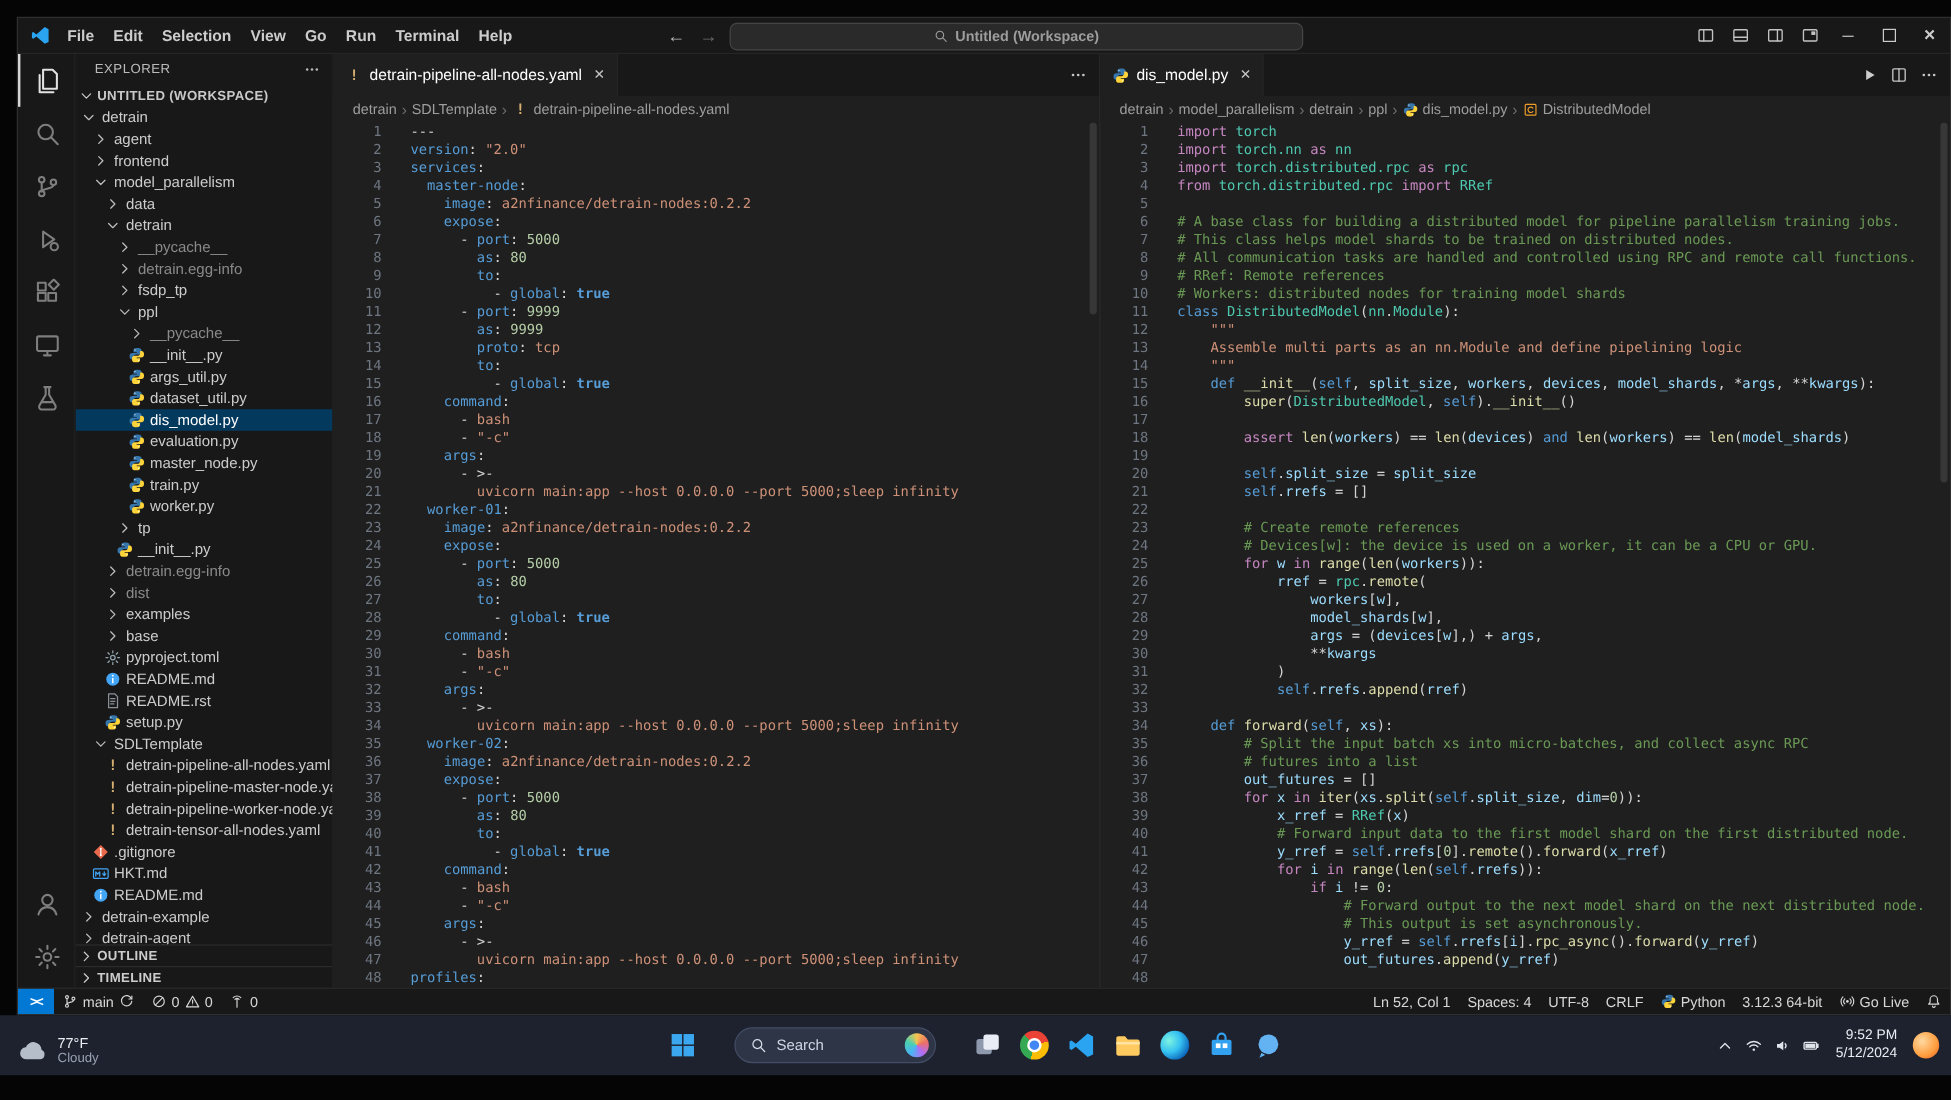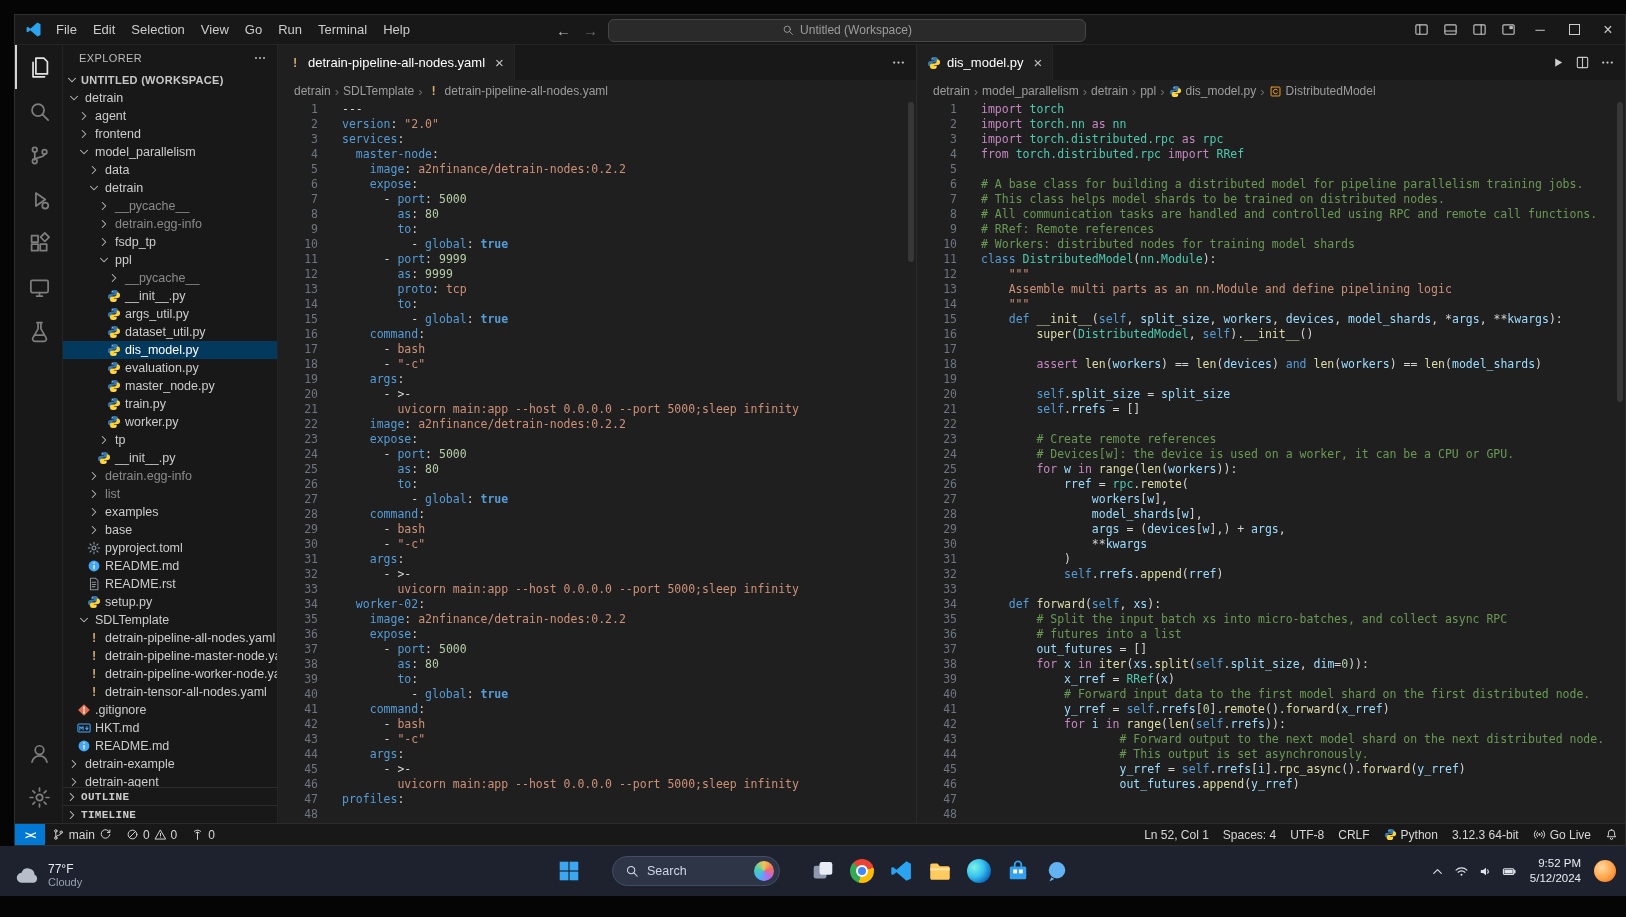--- a/index.html
+++ b/index.html
@@ -1,21 +1,21 @@
 <!DOCTYPE html>
 <html><head>
 <meta charset="utf-8">
 <style>
   html,body{margin:0;padding:0;background:#000;}
   body{width:1626px;height:917px;overflow:hidden;font-family:"Liberation Sans",sans-serif;position:relative;}
   .screen{position:absolute;inset:0;background:#050505;}
 
   
   .window{position:absolute;left:14px;top:14px;width:1612px;height:832px;background:#181818;border:1px solid #2f2f2f;box-sizing:border-box;display:flex;flex-direction:column;}
-  .titlebar{height:30px;flex:0 0 30px;display:flex;align-items:center;background:#181818;position:relative;border-bottom:1px solid #252525;box-sizing:border-box;}
+  .titlebar{height:30px;flex:0 0 30px;display:flex;align-items:center;background:#181818;position:relative;border-bottom:1px solid #252525;box-sizing:border-box;font-weight:bold;}
   .vslogo{margin:0 6px 0 10px;}
   .vslogo svg{width:17px;height:17px;display:block;}
   .menubar{display:flex;align-items:center;}
   .menu-item{color:#cccccc;font-size:13px;padding:0 8px;cursor:default;}
   .tb-center{position:absolute;left:50%;top:0;height:30px;transform:translateX(-50%);display:flex;align-items:center;gap:8px;}
   .nav-arrow{color:#b8b8b8;font-size:15px;padding:0 2px;}
   .nav-arrow.dim{color:#6d6d6d;}
   .cmd-center{width:476px;height:21px;background:#2a2a2a;border:1px solid #454545;border-radius:6px;display:flex;align-items:center;justify-content:center;gap:6px;color:#9d9d9d;font-size:12px;}
   .cmd-center .icon svg{width:12px;height:12px;}
   .tb-right{margin-left:auto;display:flex;align-items:center;height:30px;}
@@ -41,21 +41,21 @@
   .ws-row{height:18px;flex:0 0 18px;display:flex;align-items:center;gap:2px;color:#c9c9c9;font-size:11px;font-weight:bold;letter-spacing:.3px;padding-left:2px;}
   .ws-row .icon svg{width:14px;height:14px;}
   .tree{flex:1;min-height:0;overflow:hidden;}
   .tree-row{height:18px;display:flex;align-items:center;gap:4px;color:#cccccc;font-size:12.5px;white-space:nowrap;box-sizing:border-box;}
   .tree-row .icon{flex:0 0 14px;color:#bdbdbd;}
   .tree-row .icon svg{width:14px;height:14px;}
   .tree-row.dim .tree-label{color:#8a8a8a;}
   .tree-row.selected{background:#04395e;}
   .tree-row.selected .tree-label{color:#ffffff;}
   .yaml-bang{color:#d8b072;font-weight:bold;font-family:"DejaVu Sans Mono",monospace;font-size:12px;display:block;width:14px;text-align:center;}
-  .sb-sections{flex:0 0 auto;font-family:Liberation Mono, monospace;}
+  .sb-sections{flex:0 0 auto;}
   .section-row{height:17px;display:flex;align-items:center;gap:2px;border-top:1px solid #2b2b2b;color:#cccccc;font-size:11px;font-weight:bold;letter-spacing:.3px;padding-left:2px;}
   .section-row .icon svg{width:14px;height:14px;}
 
   
   .editors{flex:1;display:flex;min-width:0;background:#1f1f1f;}
   .group{display:flex;flex-direction:column;min-width:0;background:#1f1f1f;}
   .group1{flex:0 0 638px;width:638px;}
   .group2{flex:1;border-left:1px solid #2b2b2b;box-sizing:border-box;}
   .tabs{height:35px;flex:0 0 35px;background:#181818;display:flex;align-items:stretch;}
   .tab{display:flex;align-items:center;gap:6px;padding:0 10px;background:#1f1f1f;color:#ffffff;font-size:13px;border-right:1px solid #252525;}
@@ -487,21 +487,21 @@
                 </svg>
               </span>
               <span class="tree-label">detrain.egg-info</span>
             </div>
             <div class="tree-row dim" style="padding-left: 24px;">
               <span class="icon">
                 <svg viewBox="0 0 16 16" fill="none" stroke="currentColor" stroke-width="1.2" stroke-linecap="round" stroke-linejoin="round">
                   <polyline points="6 4 10 8 6 12"></polyline>
                 </svg>
               </span>
-              <span class="tree-label">list</span>
+              <span class="tree-label">dist</span>
             </div>
             <div class="tree-row" style="padding-left: 24px;">
               <span class="icon">
                 <svg viewBox="0 0 16 16" fill="none" stroke="currentColor" stroke-width="1.2" stroke-linecap="round" stroke-linejoin="round">
                   <polyline points="6 4 10 8 6 12"></polyline>
                 </svg>
               </span>
               <span class="tree-label">examples</span>
             </div>
             <div class="tree-row" style="padding-left: 24px;">
@@ -754,20 +754,21 @@
                 <div class="code-line"><span class="tk-pln">        </span><span class="tk-key">as</span><span class="tk-pln">: </span><span class="tk-num">9999</span></div>
                 <div class="code-line"><span class="tk-pln">        </span><span class="tk-key">proto</span><span class="tk-pln">: </span><span class="tk-str">tcp</span></div>
                 <div class="code-line"><span class="tk-pln">        </span><span class="tk-key">to</span><span class="tk-pln">:</span></div>
                 <div class="code-line"><span class="tk-pln">          - </span><span class="tk-key">global</span><span class="tk-pln">: </span><span class="tk-bool">true</span></div>
                 <div class="code-line"><span class="tk-pln">    </span><span class="tk-key">command</span><span class="tk-pln">:</span></div>
                 <div class="code-line"><span class="tk-pln">      - </span><span class="tk-str">bash</span></div>
                 <div class="code-line"><span class="tk-pln">      - </span><span class="tk-str">"-c"</span></div>
                 <div class="code-line"><span class="tk-pln">    </span><span class="tk-key">args</span><span class="tk-pln">:</span></div>
                 <div class="code-line"><span class="tk-pln">      - &gt;-</span></div>
                 <div class="code-line"><span class="tk-pln">        </span><span class="tk-str">uvicorn main:app --host 0.0.0.0 --port 5000;sleep infinity</span></div>
+                <div class="code-line"><span class="tk-pln">  </span><span class="tk-key">worker-01</span><span class="tk-pln">:</span></div>
                 <div class="code-line"><span class="tk-pln">    </span><span class="tk-key">image</span><span class="tk-pln">: </span><span class="tk-str">a2nfinance/detrain-nodes:0.2.2</span></div>
                 <div class="code-line"><span class="tk-pln">    </span><span class="tk-key">expose</span><span class="tk-pln">:</span></div>
                 <div class="code-line"><span class="tk-pln">      - </span><span class="tk-key">port</span><span class="tk-pln">: </span><span class="tk-num">5000</span></div>
                 <div class="code-line"><span class="tk-pln">        </span><span class="tk-key">as</span><span class="tk-pln">: </span><span class="tk-num">80</span></div>
                 <div class="code-line"><span class="tk-pln">        </span><span class="tk-key">to</span><span class="tk-pln">:</span></div>
                 <div class="code-line"><span class="tk-pln">          - </span><span class="tk-key">global</span><span class="tk-pln">: </span><span class="tk-bool">true</span></div>
                 <div class="code-line"><span class="tk-pln">    </span><span class="tk-key">command</span><span class="tk-pln">:</span></div>
                 <div class="code-line"><span class="tk-pln">      - </span><span class="tk-str">bash</span></div>
                 <div class="code-line"><span class="tk-pln">      - </span><span class="tk-str">"-c"</span></div>
                 <div class="code-line"><span class="tk-pln">    </span><span class="tk-key">args</span><span class="tk-pln">:</span></div>
@@ -955,20 +956,21 @@
                 <div class="code-line"></div>
                 <div class="code-line"><span class="tk-pln">    </span><span class="tk-kw2">def</span><span class="tk-pln"> </span><span class="tk-fn">forward</span><span class="tk-pln">(</span><span class="tk-kw2">self</span><span class="tk-pln">, </span><span class="tk-var">xs</span><span class="tk-pln">):</span></div>
                 <div class="code-line"><span class="tk-pln">        </span><span class="tk-com"># Split the input batch xs into micro-batches, and collect async RPC</span></div>
                 <div class="code-line"><span class="tk-pln">        </span><span class="tk-com"># futures into a list</span></div>
                 <div class="code-line"><span class="tk-pln">        </span><span class="tk-var">out_futures</span><span class="tk-pln"> = []</span></div>
                 <div class="code-line"><span class="tk-pln">        </span><span class="tk-kw">for</span><span class="tk-pln"> </span><span class="tk-var">x</span><span class="tk-pln"> </span><span class="tk-kw">in</span><span class="tk-pln"> </span><span class="tk-fn">iter</span><span class="tk-pln">(</span><span class="tk-var">xs</span><span class="tk-pln">.</span><span class="tk-fn">split</span><span class="tk-pln">(</span><span class="tk-kw2">self</span><span class="tk-pln">.</span><span class="tk-var">split_size</span><span class="tk-pln">, </span><span class="tk-var">dim</span><span class="tk-pln">=</span><span class="tk-num">0</span><span class="tk-pln">)):</span></div>
                 <div class="code-line"><span class="tk-pln">            </span><span class="tk-var">x_rref</span><span class="tk-pln"> = </span><span class="tk-cls">RRef</span><span class="tk-pln">(</span><span class="tk-var">x</span><span class="tk-pln">)</span></div>
                 <div class="code-line"><span class="tk-pln">            </span><span class="tk-com"># Forward input data to the first model shard on the first distributed node.</span></div>
                 <div class="code-line"><span class="tk-pln">            </span><span class="tk-var">y_rref</span><span class="tk-pln"> = </span><span class="tk-kw2">self</span><span class="tk-pln">.</span><span class="tk-var">rrefs</span><span class="tk-pln">[</span><span class="tk-num">0</span><span class="tk-pln">].</span><span class="tk-fn">remote</span><span class="tk-pln">().</span><span class="tk-fn">forward</span><span class="tk-pln">(</span><span class="tk-var">x_rref</span><span class="tk-pln">)</span></div>
                 <div class="code-line"><span class="tk-pln">            </span><span class="tk-kw">for</span><span class="tk-pln"> </span><span class="tk-var">i</span><span class="tk-pln"> </span><span class="tk-kw">in</span><span class="tk-pln"> </span><span class="tk-fn">range</span><span class="tk-pln">(</span><span class="tk-fn">len</span><span class="tk-pln">(</span><span class="tk-kw2">self</span><span class="tk-pln">.</span><span class="tk-var">rrefs</span><span class="tk-pln">)):</span></div>
+                <div class="code-line"><span class="tk-pln">                </span><span class="tk-kw">if</span><span class="tk-pln"> </span><span class="tk-var">i</span><span class="tk-pln"> != </span><span class="tk-num">0</span><span class="tk-pln">:</span></div>
                 <div class="code-line"><span class="tk-pln">                    </span><span class="tk-com"># Forward output to the next model shard on the next distributed node.</span></div>
                 <div class="code-line"><span class="tk-pln">                    </span><span class="tk-com"># This output is set asynchronously.</span></div>
                 <div class="code-line"><span class="tk-pln">                    </span><span class="tk-var">y_rref</span><span class="tk-pln"> = </span><span class="tk-kw2">self</span><span class="tk-pln">.</span><span class="tk-var">rrefs</span><span class="tk-pln">[</span><span class="tk-var">i</span><span class="tk-pln">].</span><span class="tk-fn">rpc_async</span><span class="tk-pln">().</span><span class="tk-fn">forward</span><span class="tk-pln">(</span><span class="tk-var">y_rref</span><span class="tk-pln">)</span></div>
                 <div class="code-line"><span class="tk-pln">                    </span><span class="tk-var">out_futures</span><span class="tk-pln">.</span><span class="tk-fn">append</span><span class="tk-pln">(</span><span class="tk-var">y_rref</span><span class="tk-pln">)</span></div>
                 <div class="code-line"></div>
               </div>
             <div class="vscroll">
                 <div class="handle" style="top:0;height:300px;"></div>
               </div>
           </div>

